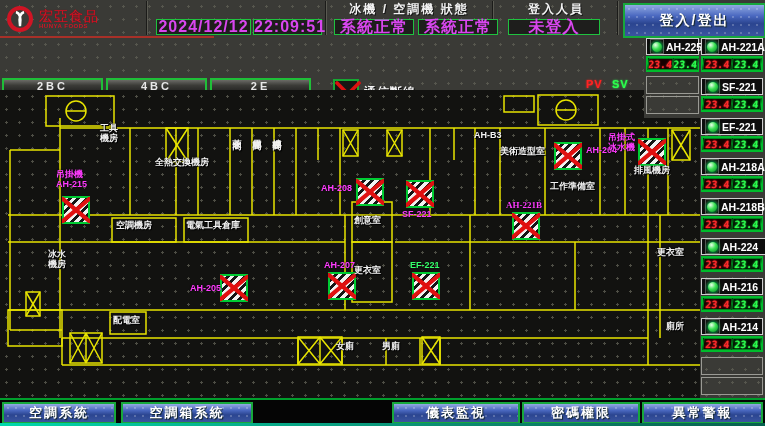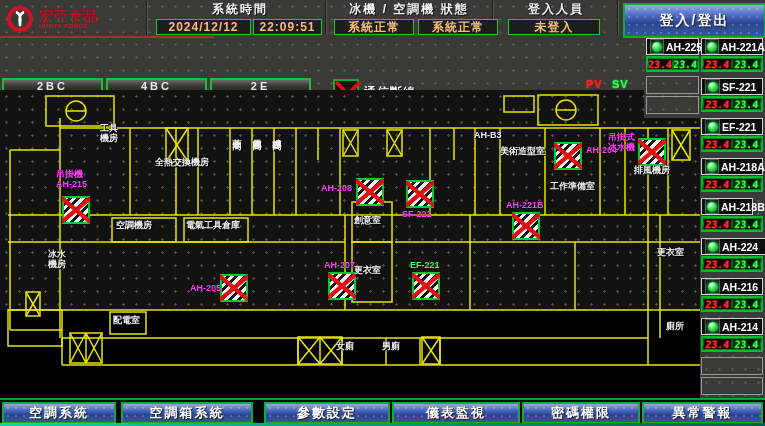--- a/index.html
+++ b/index.html
@@ -11,22 +11,22 @@
   
   #header{position:absolute;left:0;top:0;width:765px;height:38px;border-bottom:1px solid #151513;}
   .vsep{position:absolute;top:1px;height:34px;width:1px;background:#1b1b19;border-right:1px solid #5a5a52;}
   #logo{position:absolute;left:5px;top:2px;width:135px;height:33px;display:flex;align-items:center;gap:4px;}
   #logo .mark{width:30px;height:30px;}
   #logo .tx{line-height:1;}
   #logo .cjk{color:#d01424;font-weight:normal;font-size:14px;letter-spacing:1px;text-shadow:0 0 1px #801;}
   #logo .en{color:#d01424;font-size:6px;font-weight:bold;letter-spacing:.5px;}
   .hlabel{position:absolute;top:2px;height:14px;color:#f2f2f2;font-size:12px;font-weight:bold;
           letter-spacing:2px;text-align:center;line-height:14px;text-shadow:1px 1px 0 #111;}
-  .gbox{position:absolute;height:14px;border:1px solid #1fc23f;background:#1e1e1c;color:#fdba74;
-        font-size:12px;font-weight:bold;text-align:center;line-height:14px;letter-spacing:1px;}
+  .gbox{position:absolute;height:14px;border:1px solid #1fc23f;background:#1e1e1c;color:#d946ef;
+        font-size:16px;font-weight:bold;text-align:center;line-height:14px;letter-spacing:1px;}
   .bluebtn{background:linear-gradient(180deg,#93abe2 0%,#4a68c0 35%,#2b4590 60%,#3a559f 100%);
            background-image:radial-gradient(rgba(255,255,255,.22) 1px,transparent 1.3px),
              linear-gradient(180deg,#93abe2 0%,#4a68c0 35%,#2b4590 60%,#3a559f 100%);
            background-size:8px 8px,100% 100%;
            border:2px solid #17a83c;color:#fff;font-weight:bold;
            text-shadow:1px 1px 1px #122;display:flex;align-items:center;justify-content:center;cursor:pointer;}
   #login-btn{position:absolute;left:623px;top:3px;width:139px;height:31px;font-size:14px;letter-spacing:2px;}
   #red-line{position:absolute;left:0;top:36px;width:214px;height:2px;background:#a83028;}
   
   #subheader{position:absolute;left:0;top:38px;width:648px;height:52px;}
@@ -42,21 +42,21 @@
   .cap{position:absolute;font-size:11px;font-weight:bold;letter-spacing:1px;text-shadow:0 0 2px currentColor;}
   .cap.red{color:#ff2222;} .cap.grn{color:#2bff4d;}
   .ledrow{position:absolute;top:71px;display:flex;align-items:center;gap:3px;color:#e8e8e8;
           font-size:11px;font-weight:bold;}
   .led{width:12px;height:12px;border-radius:50%;border:1px solid #063;box-sizing:border-box;}
   .led.g{background:radial-gradient(circle at 35% 30%,#eaffea,#39e051 45%,#067a1e);box-shadow:0 0 3px #2c5;}
   .led.r{background:radial-gradient(circle at 35% 30%,#ffe2e6,#f0607a 45%,#8a0a20);box-shadow:0 0 3px #d35;}
   .ledbox{width:16px;height:16px;background:#101010;border:1px solid #1fbf38;display:flex;
           align-items:center;justify-content:center;}
   
-  #map{position:absolute;left:0;top:90px;width:700px;height:220px;background-color:#121210;
+  #map{position:absolute;left:0;top:90px;width:700px;height:308px;background-color:#121210;
        background-image:radial-gradient(#4e4e45 1px,transparent 1.4px);background-size:13px 13px;}
   #walls{position:absolute;left:0;top:0;}
   .room-label{position:absolute;color:#f2f2f2;font-size:9px;font-weight:bold;line-height:1.1;
               white-space:pre;text-shadow:0 0 2px #000,1px 1px 0 #000;z-index:3;}
   .room-label.vert{writing-mode:vertical-rl;letter-spacing:1px;}
   .unit-label{position:absolute;font-size:9px;font-weight:bold;line-height:1.1;white-space:pre;
               text-shadow:0 0 2px #000;z-index:3;}
   .unit-label.magenta{color:#ff3cff;} .unit-label.green{color:#35ff6a;}
   .marker{position:absolute;width:28px;height:28px;box-sizing:border-box;border:2px solid #00cc33;
           background:repeating-linear-gradient(135deg,#f2f2f2 0 3px,#151515 3px 6px);z-index:2;cursor:pointer;}
@@ -94,21 +94,20 @@
     <div class="tx">
       <div class="cjk">宏亞食品</div>
       <div class="en">HUNYA FOODS</div>
     </div>
   </div>
   <div class="vsep" style="left:146px"></div>
   <div class="vsep" style="left:325px"></div>
   <div class="vsep" style="left:492px"></div>
   <div class="vsep" style="left:617px"></div>
 
-  <div class="hlabel" style="left:160px;width:160px">系統時間</div>
   <div class="gbox" style="left:156px;top:19px;width:93px">2024/12/12</div>
   <div class="gbox" style="left:253px;top:19px;width:67px">22:09:51</div>
 
   <div class="hlabel" style="left:330px;width:158px">冰機 / 空調機 狀態</div>
   <div class="gbox" style="left:334px;top:19px;width:78px">系統正常</div>
   <div class="gbox" style="left:418px;top:19px;width:78px">系統正常</div>
 
   <div class="hlabel" style="left:500px;width:112px">登入人員</div>
   <div class="gbox" style="left:508px;top:19px;width:90px">未登入</div>
 
@@ -232,21 +231,21 @@
     <div class="room-label" style="left: 382px; top: 252px;">男廁</div>
     <div class="room-label" style="left: 657px; top: 158px;">更衣室</div>
     <div class="room-label" style="left: 666px; top: 232px;">廁所</div>
     <div class="unit-label magenta" style="left: 56px; top: 80px;">吊掛機
 AH-215</div>
     <div class="unit-label magenta" style="left: 190px; top: 194px;">AH-205</div>
     <div class="unit-label magenta" style="left: 321px; top: 94px;">AH-208</div>
     <div class="unit-label magenta" style="left: 402px; top: 120px;">SF-221</div>
     <div class="unit-label magenta" style="left: 324px; top: 171px;">AH-207</div>
     <div class="unit-label green" style="left: 410px; top: 171px;">EF-221</div>
-    <div class="unit-label magenta" style="left: 506px; top: 111px;">AH-221B</div>
+    <div class="unit-label magenta" style="left: 506px; top: 111px; font-family: Liberation Serif, serif;">AH-221B</div>
     <div class="unit-label magenta" style="left: 586px; top: 56px;">AH-204</div>
     <div class="unit-label magenta" style="left: 608px; top: 43px;">吊掛式
 冰水機</div>
     <div class="marker" style="left: 62px; top: 106px;">
       <svg width="28" height="28" viewBox="0 0 28 28">
         <line x1="1" y1="3" x2="27" y2="25" stroke="#e01010" stroke-width="4.2" stroke-linecap="round"></line>
         <line x1="27" y1="3" x2="1" y2="25" stroke="#e01010" stroke-width="4.2" stroke-linecap="round"></line>
       </svg>
     </div>
     <div class="marker" style="left: 220px; top: 184px;">
@@ -347,21 +346,21 @@
     <div class="tile-name" style="left: 701px; width: 62px; top: 158px;">
       <div class="ledbox" style="width: 13px; height: 13px; border-color: rgb(85, 85, 85);">
         <div class="led g"></div>
       </div>
       <span class="nm">AH-218A</span>
     </div>
     <div class="tile-vals" style="left: 701px; width: 62px; top: 176px;">
       <div class="cell pv">23.4</div>
       <div class="cell sv">23.4</div>
     </div>
-    <div class="tile-name" style="left: 701px; width: 52px; top: 198px;">
+    <div class="tile-name" style="left: 701px; width: 62px; top: 198px;">
       <div class="ledbox" style="width: 13px; height: 13px; border-color: rgb(85, 85, 85);">
         <div class="led g"></div>
       </div>
       <span class="nm">AH-218B</span>
     </div>
     <div class="tile-vals" style="left: 701px; width: 62px; top: 216px;">
       <div class="cell pv">23.4</div>
       <div class="cell sv">23.4</div>
     </div>
     <div class="tile-name" style="left: 701px; width: 71px; top: 238px;">
@@ -394,18 +393,17 @@
       <div class="cell pv">23.4</div>
       <div class="cell sv">23.4</div>
     </div>
     <div class="empty-slot" style="left: 701px; width: 62px; top: 357px; height: 18px;"></div>
     <div class="empty-slot" style="left: 701px; width: 62px; top: 377px; height: 18px;"></div>
   </div>
 
 <div id="nav">
     <div class="nav-btn bluebtn" style="left: 2px; width: 114px;">空調系統</div>
     <div class="nav-btn bluebtn" style="left: 121px; width: 132px;">空調箱系統</div>
-    <div class="nav-btn bluebtn" style="left: 264px; width: 126px;">參數設定</div>
     <div class="nav-btn bluebtn" style="left: 392px; width: 128px;">儀表監視</div>
     <div class="nav-btn bluebtn" style="left: 642px; width: 121px;">異常警報</div>
     <div class="nav-btn bluebtn" style="left: 522px; width: 118px;">密碼權限</div>
   </div>
 <div id="bottom-strip"></div>
 
 </body></html>

